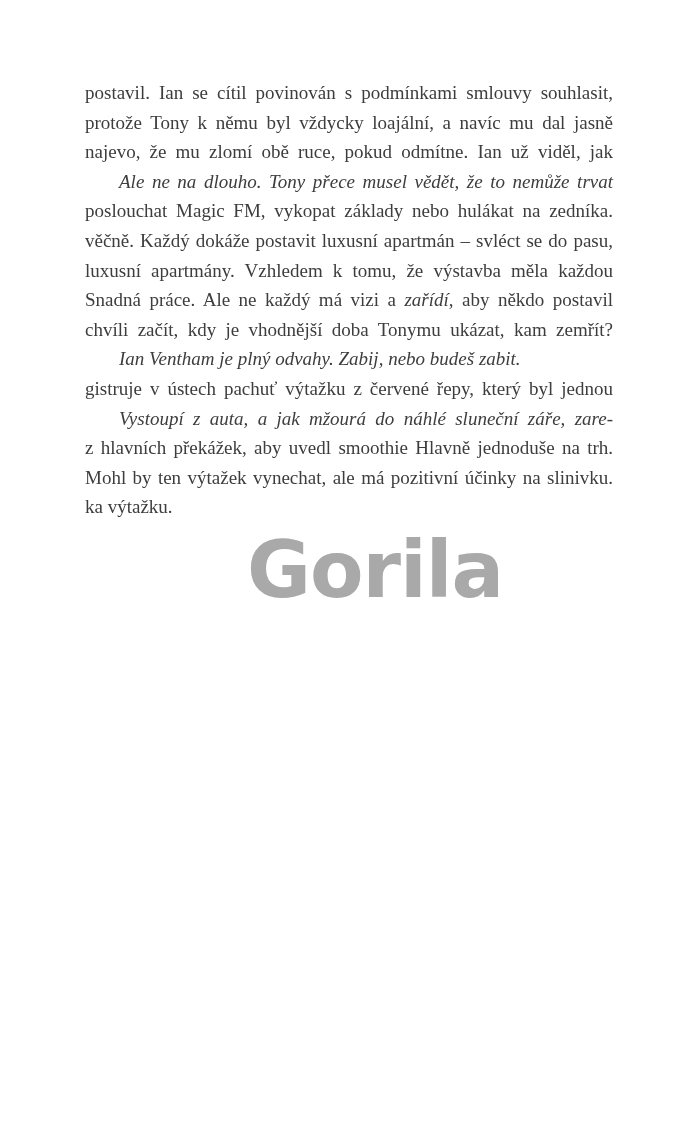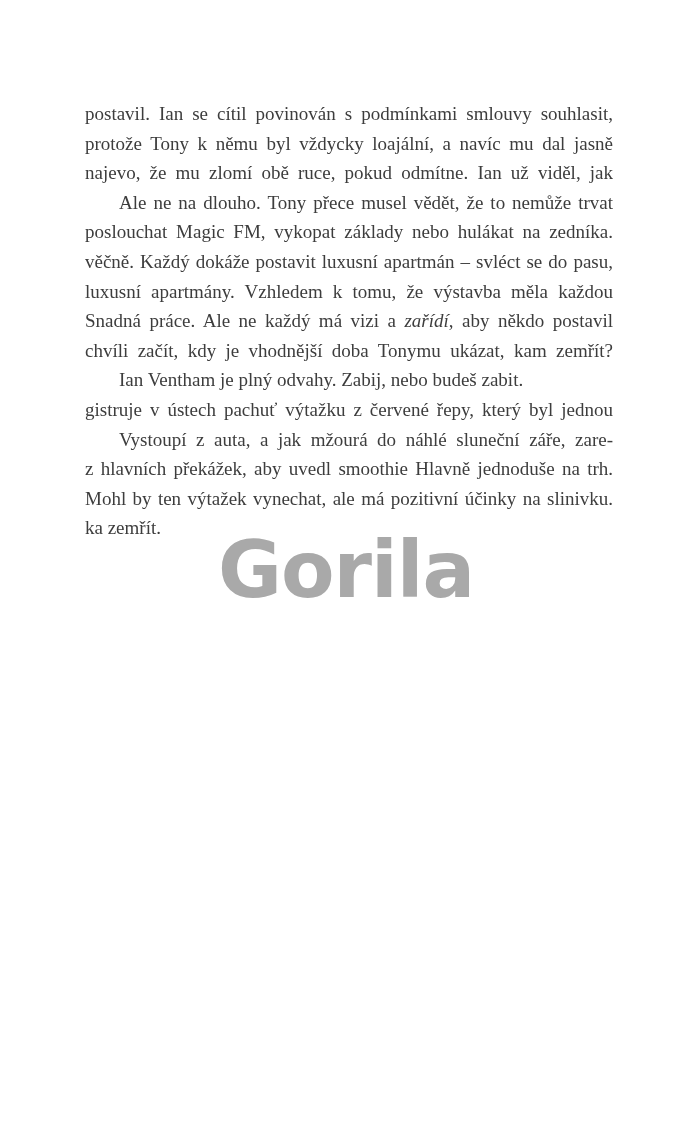--- a/index.html
+++ b/index.html
@@ -10,53 +10,54 @@
   .page {
     position: relative;
     width: 700px;
     height: 1128px;
     background: var(--page-bg, #ffffff);
     overflow: hidden;
     font-family: "Liberation Serif", serif;
   }
   .watermark {
     position: absolute;
-    left: 218px;
+    left: 247px;
     top: 531px;
     z-index: 1;
     font-family: "DejaVu Sans", sans-serif;
     font-weight: bold;
     font-size: 78px;
     line-height: 78px;
     letter-spacing: -1px;
     color: var(--watermark-color, #a9a9a9);
     user-select: none;
   }
   .text-block {
     position: absolute;
     left: 85px;
-    top: 99px;
+    top: 78px;
     width: 528px;
     z-index: 2;
     color: var(--text-color, #3d3d3d);
     font-size: 19px;
     line-height: 29.6px;
   }
   .line {
     height: 29.6px;
     text-align: justify;
     text-align-last: justify;
     white-space: normal;
   }
   .line.no-just {
     text-align: left;
     text-align-last: left;
   }
   .line.indent {
     padding-left: 34px;
+    font-style: italic;
   }
   .line .it {
     font-style: italic;
   }
 </style>
 </head>
 <body>
 
 <div class="page">
   <div class="watermark">Gorila</div>
@@ -68,15 +69,15 @@
       <div class="line"><span>poslouchat Magic FM, vykopat základy nebo hulákat na zedníka.</span></div>
       <div class="line"><span>věčně. Každý dokáže postavit luxusní apartmán – svléct se do pasu,</span></div>
       <div class="line"><span>luxusní apartmány. Vzhledem k tomu, že výstavba měla každou</span></div>
       <div class="line"><span>Snadná práce. Ale ne každý má vizi a </span><span class="it">zařídí</span><span>, aby někdo postavil</span></div>
       <div class="line"><span>chvíli začít, kdy je vhodnější doba Tonymu ukázat, kam zemřít?</span></div>
       <div class="line indent no-just"><span>Ian Ventham je plný odvahy. Zabij, nebo budeš zabit.</span></div>
       <div class="line"><span>gistruje v ústech pachuť výtažku z červené řepy, který byl jednou</span></div>
       <div class="line indent"><span>Vystoupí z auta, a jak mžourá do náhlé sluneční záře, zare-</span></div>
       <div class="line"><span>z hlavních překážek, aby uvedl smoothie Hlavně jednoduše na trh.</span></div>
       <div class="line"><span>Mohl by ten výtažek vynechat, ale má pozitivní účinky na slinivku.</span></div>
-      <div class="line no-just"><span>ka zemřít.</span></div>
+      <div class="line no-just"><span>ka výtažku.</span></div>
     </div>
 </div>
 
 </body></html>

